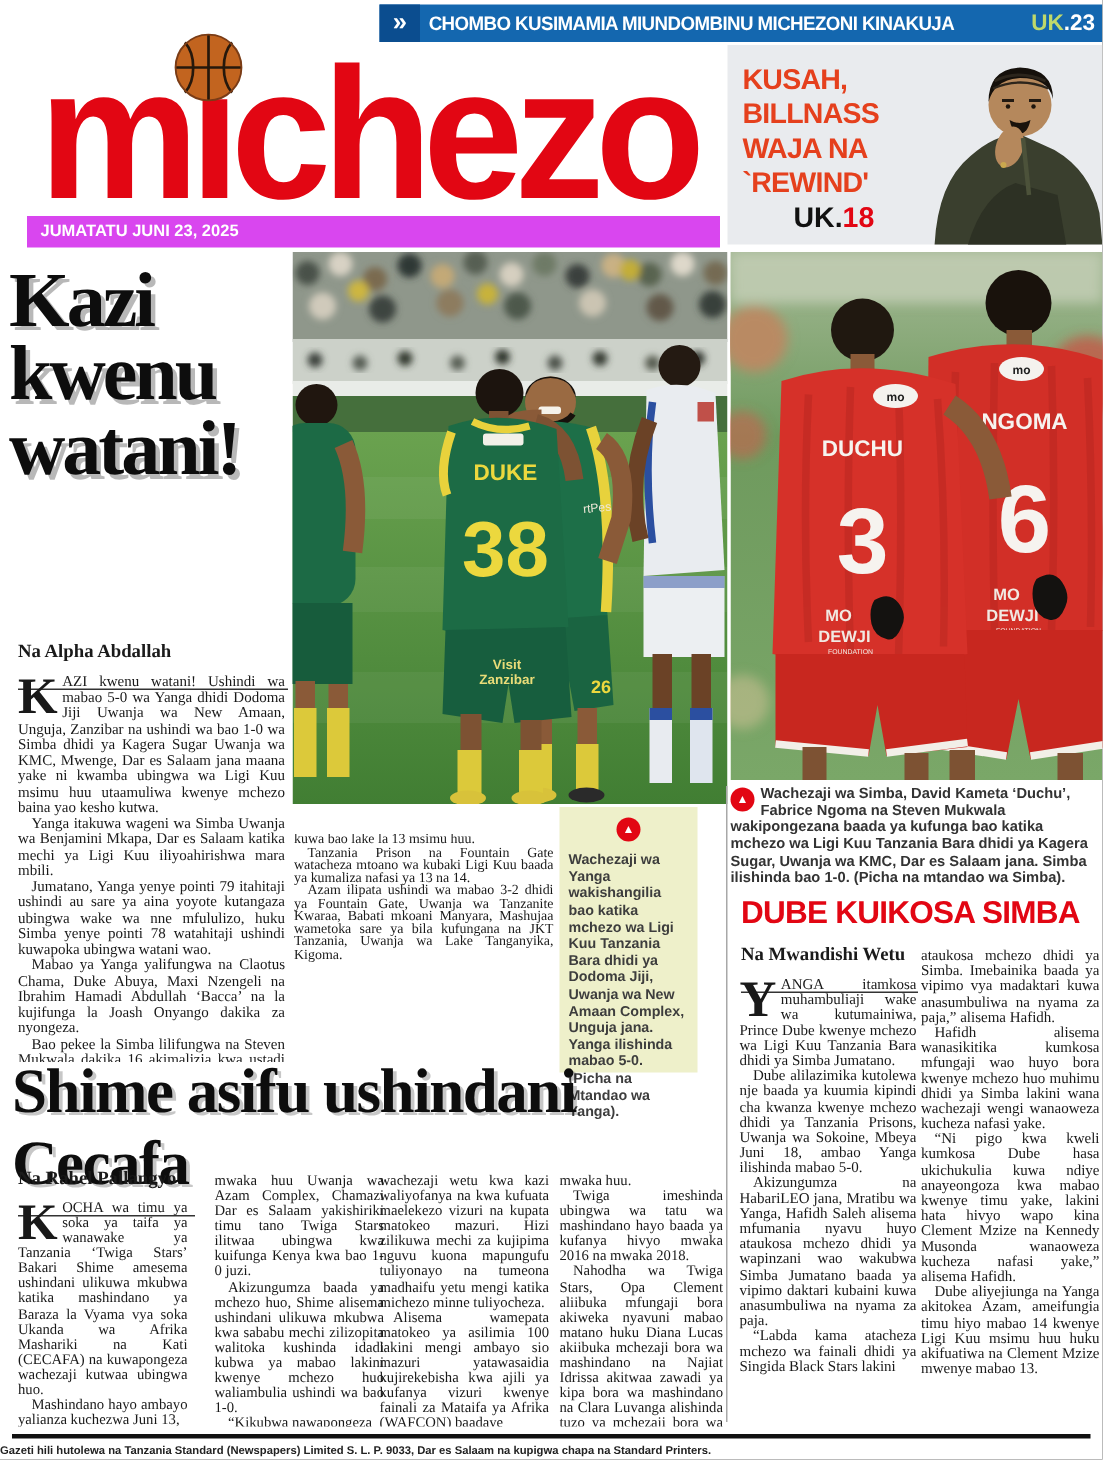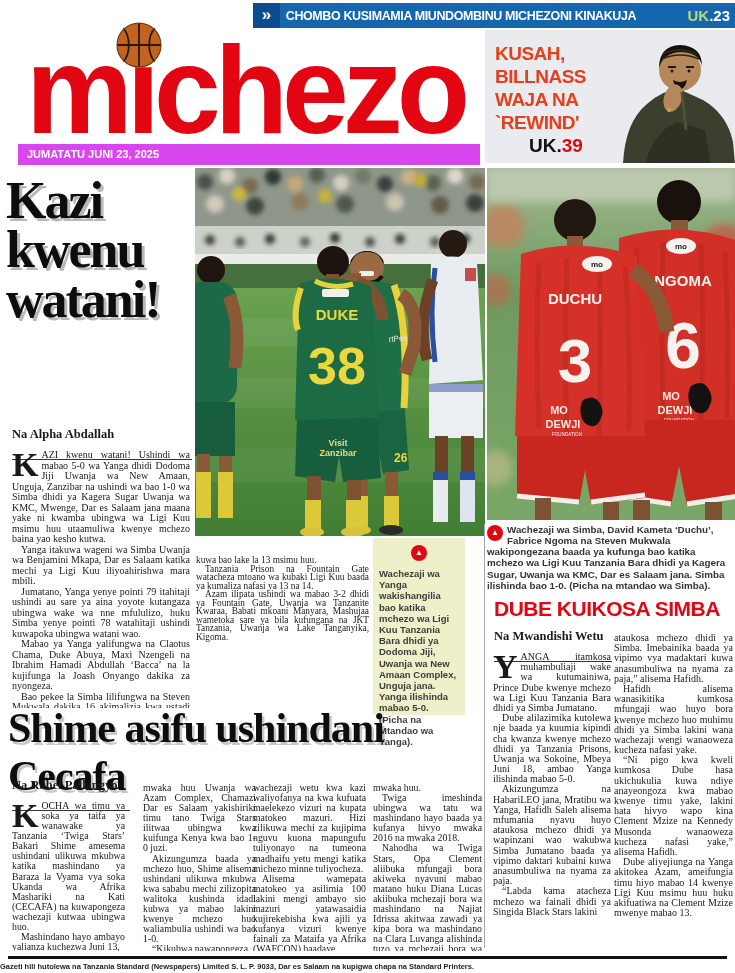--- a/index.html
+++ b/index.html
@@ -115,21 +115,21 @@
         <circle cx="104" cy="41" r="1.5" fill="#1d150d"></circle>
       <path d="M88,50 q7,4 14,0 q-2,9 -7,9 q-5,0 -7,-9 z" fill="#1a130c"></path>
       <ellipse cx="88" cy="68" rx="9" ry="14" fill="#b5885c" transform="rotate(18 88 68)"></ellipse>
       <circle cx="84" cy="80" r="2" fill="#caa84e"></circle>
       <path d="M97,62 L101,100" stroke="#4c523a" stroke-width="3"></path>
     </svg>
     <div class="promo-line" style="margin-top:12px;">KUSAH,</div>
     <div class="promo-line">BILLNASS</div>
     <div class="promo-line">WAJA NA</div>
     <div class="promo-line">`REWIND'</div>
-    <div id="promo-ref"><span class="uk">UK.</span><span class="num">39</span></div>
+    <div id="promo-ref"><span class="uk">UK.</span><span class="num">18</span></div>
   </div>
 
   <div class="abs" id="date-bar">JUMATATU JUNI 23, 2025</div>
 
   <div class="abs" id="lead-headline">
     <div>Kazi</div>
     <div>kwenu</div>
     <div>watani!</div>
   </div>
 

